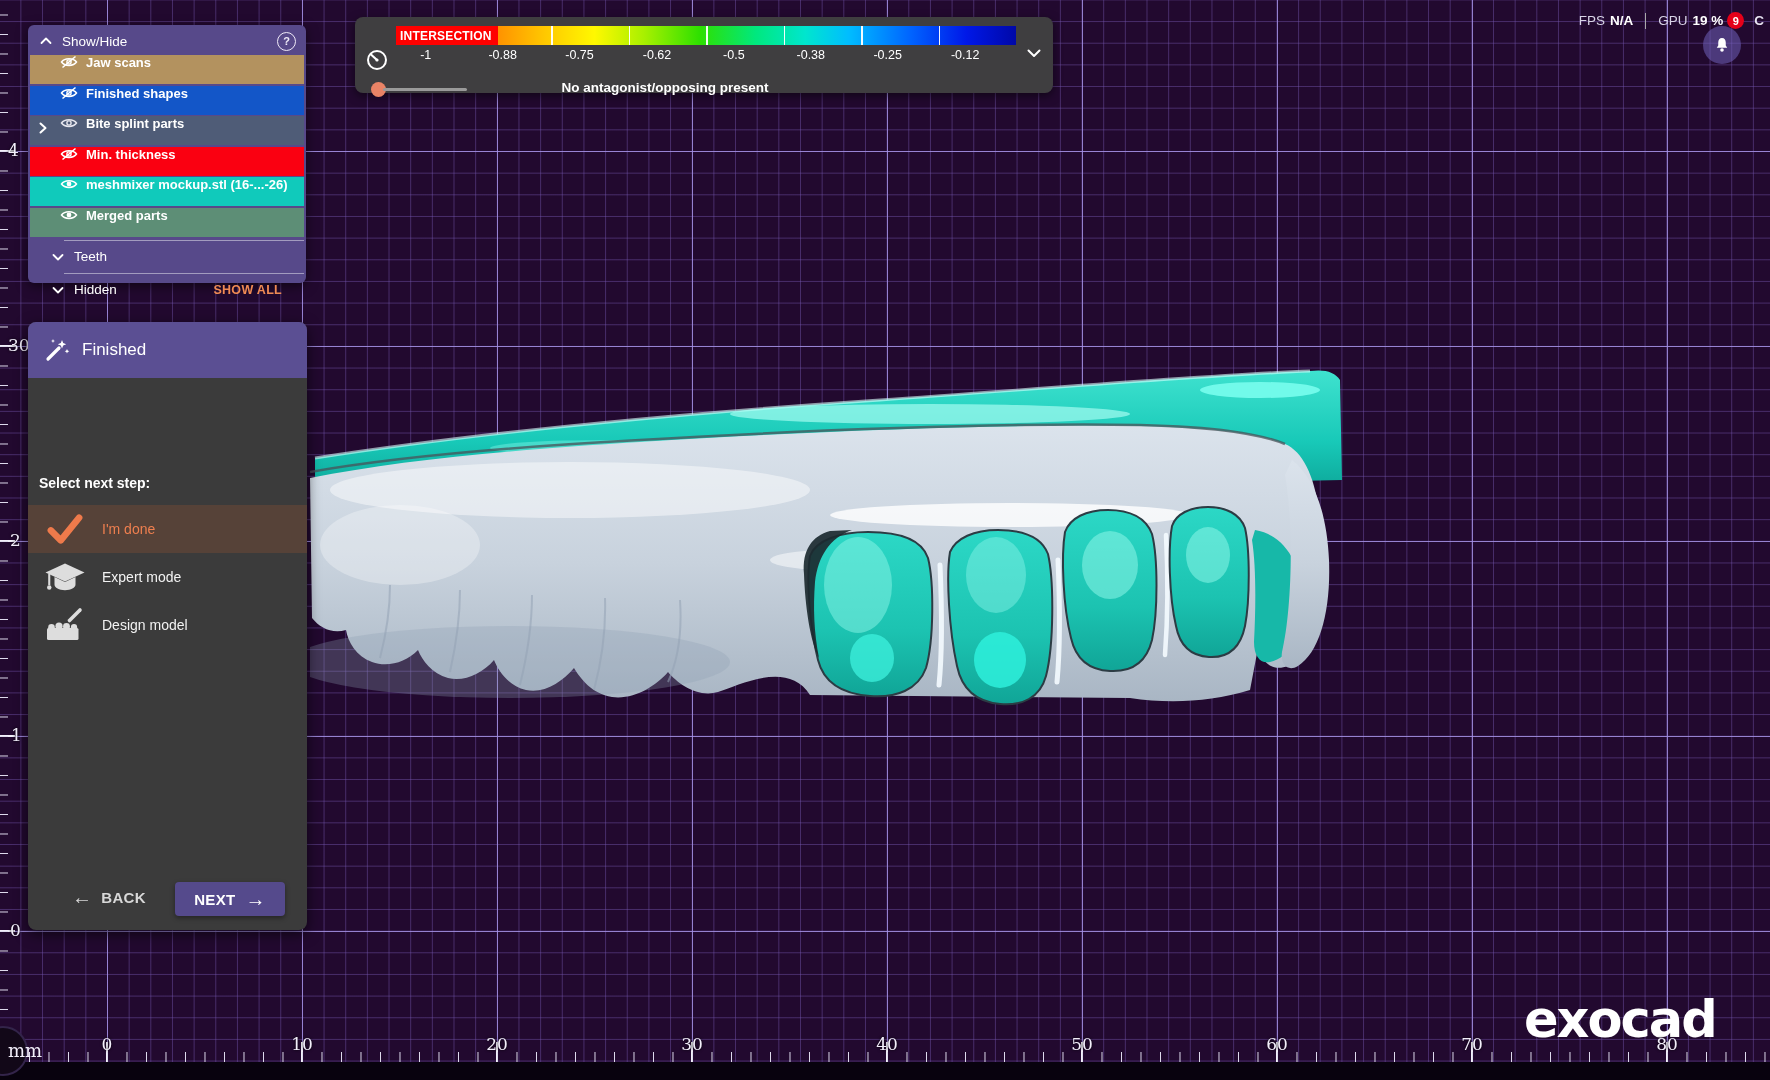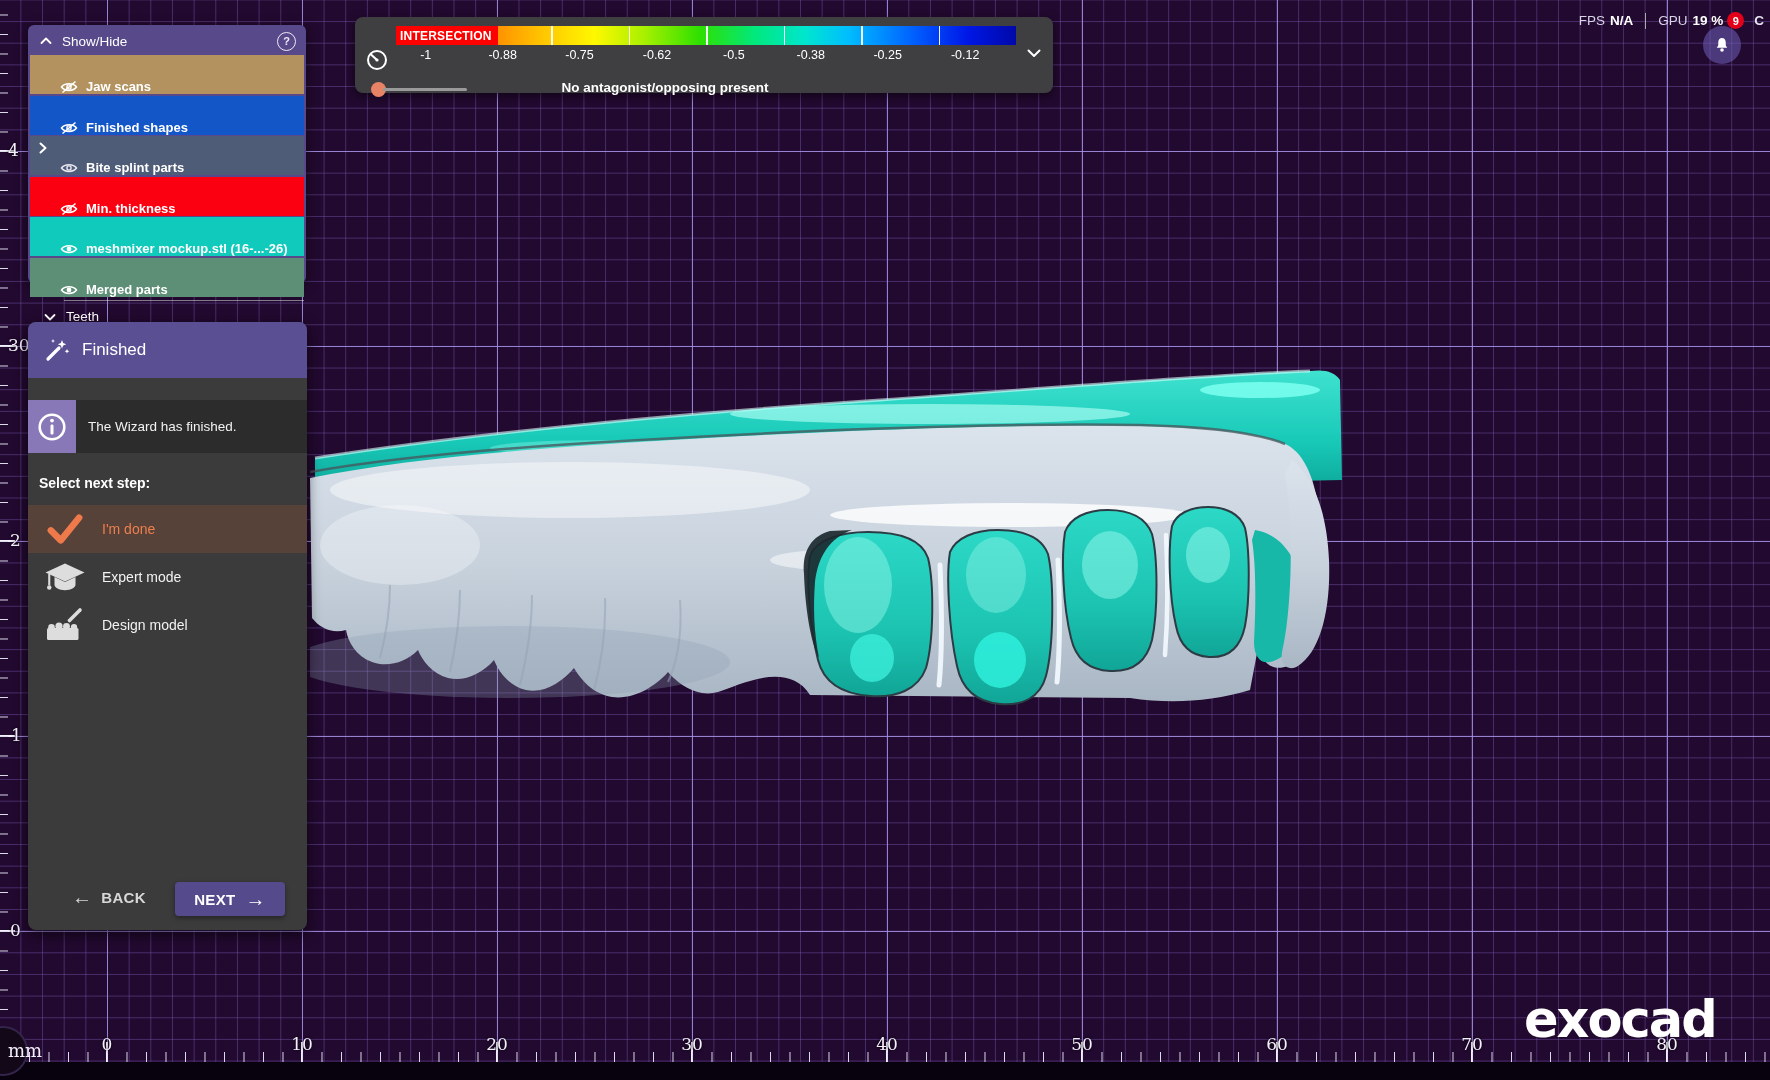--- a/index.html
+++ b/index.html
@@ -72,25 +72,25 @@
     color:#fff;font-weight:bold;font-size:13.5px;}
   .ichev{position:absolute;right:12px;top:32px;cursor:pointer;}
   
   .shpanel{position:absolute;left:28px;top:25px;width:278px;height:258px;z-index:6;
     background:#57498a;border-radius:6px;box-shadow:0 3px 12px rgba(0,0,0,.55);color:#fff;}
   .shheader{display:flex;align-items:center;height:28px;padding:2px 10px 0 12px;font-size:13.5px;}
   .shheader .t{margin-left:10px;flex:1;}
   .helpicon{width:17px;height:17px;border:1.6px solid #efeaf8;border-radius:50%;
     display:flex;align-items:center;justify-content:center;font-size:11px;font-weight:bold;color:#efeaf8;}
   .shrows{padding:0 2px;}
-  .shrow{display:flex;align-items:flex-end;height:39px;margin-bottom:1.5px;padding-left:30px;
+  .shrow{display:flex;align-items:flex-start;height:29px;margin-bottom:1.5px;padding-left:30px;
     font-size:13px;font-weight:600;position:relative;cursor:pointer;}
   .shrow .eye{margin-right:8px;display:flex;}
   .expander{position:absolute;left:9px;top:6px;}
-  .grp{display:flex;align-items:center;height:26px;padding:0 16px;font-size:13.5px;cursor:pointer;}
+  .grp{display:flex;align-items:center;height:26px;padding:0 24px;font-size:13.5px;cursor:pointer;}
   .grp .g{margin-left:10px;flex:1;}
   .divider{border-top:1px solid rgba(255,255,255,.45);margin:3px 2px 3px 36px;}
   .showall{color:#ef8a54;font-weight:bold;font-size:12.5px;letter-spacing:.3px;cursor:pointer;}
   
   .wpanel{position:absolute;left:28px;top:322px;width:279px;height:608px;z-index:6;
     background:#3b3b3b;border-radius:8px;box-shadow:0 4px 14px rgba(0,0,0,.6);color:#fff;overflow:hidden;}
   .wheader{position:absolute;left:0;top:0;width:100%;height:56px;background:#5b4f93;
     display:flex;align-items:center;padding-left:16px;box-sizing:border-box;font-size:17px;}
   .wheader .t{margin-left:12px;}
   .winfo{position:absolute;left:0;top:78px;width:100%;height:53px;background:#2c2c2c;display:flex;}
@@ -353,30 +353,20 @@
 <div class="wpanel">
   <div class="wheader">
     <svg width="26" height="26" viewBox="0 0 26 26">
       <line x1="4" y1="22" x2="15" y2="11" stroke="#fff" stroke-width="3.2" stroke-linecap="round"></line>
       <polygon points="18,3 19.2,6 22.2,7.2 19.2,8.4 18,11.4 16.8,8.4 13.8,7.2 16.8,6" fill="#fff"></polygon>
       <polygon points="23,12 23.7,13.6 25.3,14.3 23.7,15 23,16.6 22.3,15 20.7,14.3 22.3,13.6" fill="#fff"></polygon>
       <polygon points="9,2 9.6,3.4 11,4 9.6,4.6 9,6 8.4,4.6 7,4 8.4,3.4" fill="#fff"></polygon>
     </svg>
     <span class="t">Finished</span>
   </div>
-  <div class="winfo">
-    <div class="icell">
-      <svg width="30" height="30" viewBox="0 0 30 30">
-        <circle cx="15" cy="15" r="12.3" fill="none" stroke="#fff" stroke-width="2.6"></circle>
-        <rect x="13.5" y="12.5" width="3" height="10" rx="1.2" fill="#fff"></rect>
-        <circle cx="15" cy="8.6" r="1.9" fill="#fff"></circle>
-      </svg>
-    </div>
-    <div class="msg">The Wizard has finished.</div>
-  </div>
   <div class="wprompt">Select next step:</div>
   <div class="wopts">
     <div class="wopt selected">
       <span class="oicon">
         <svg width="42" height="34" viewBox="0 0 28 24">
             <polyline points="4,13 11,20 24,4" fill="none" stroke="#ee7a4b" stroke-width="4.6" stroke-linecap="round" stroke-linejoin="round"></polyline>
           </svg>
       </span>
       <span class="olabel">I'm done</span>
     </div>

